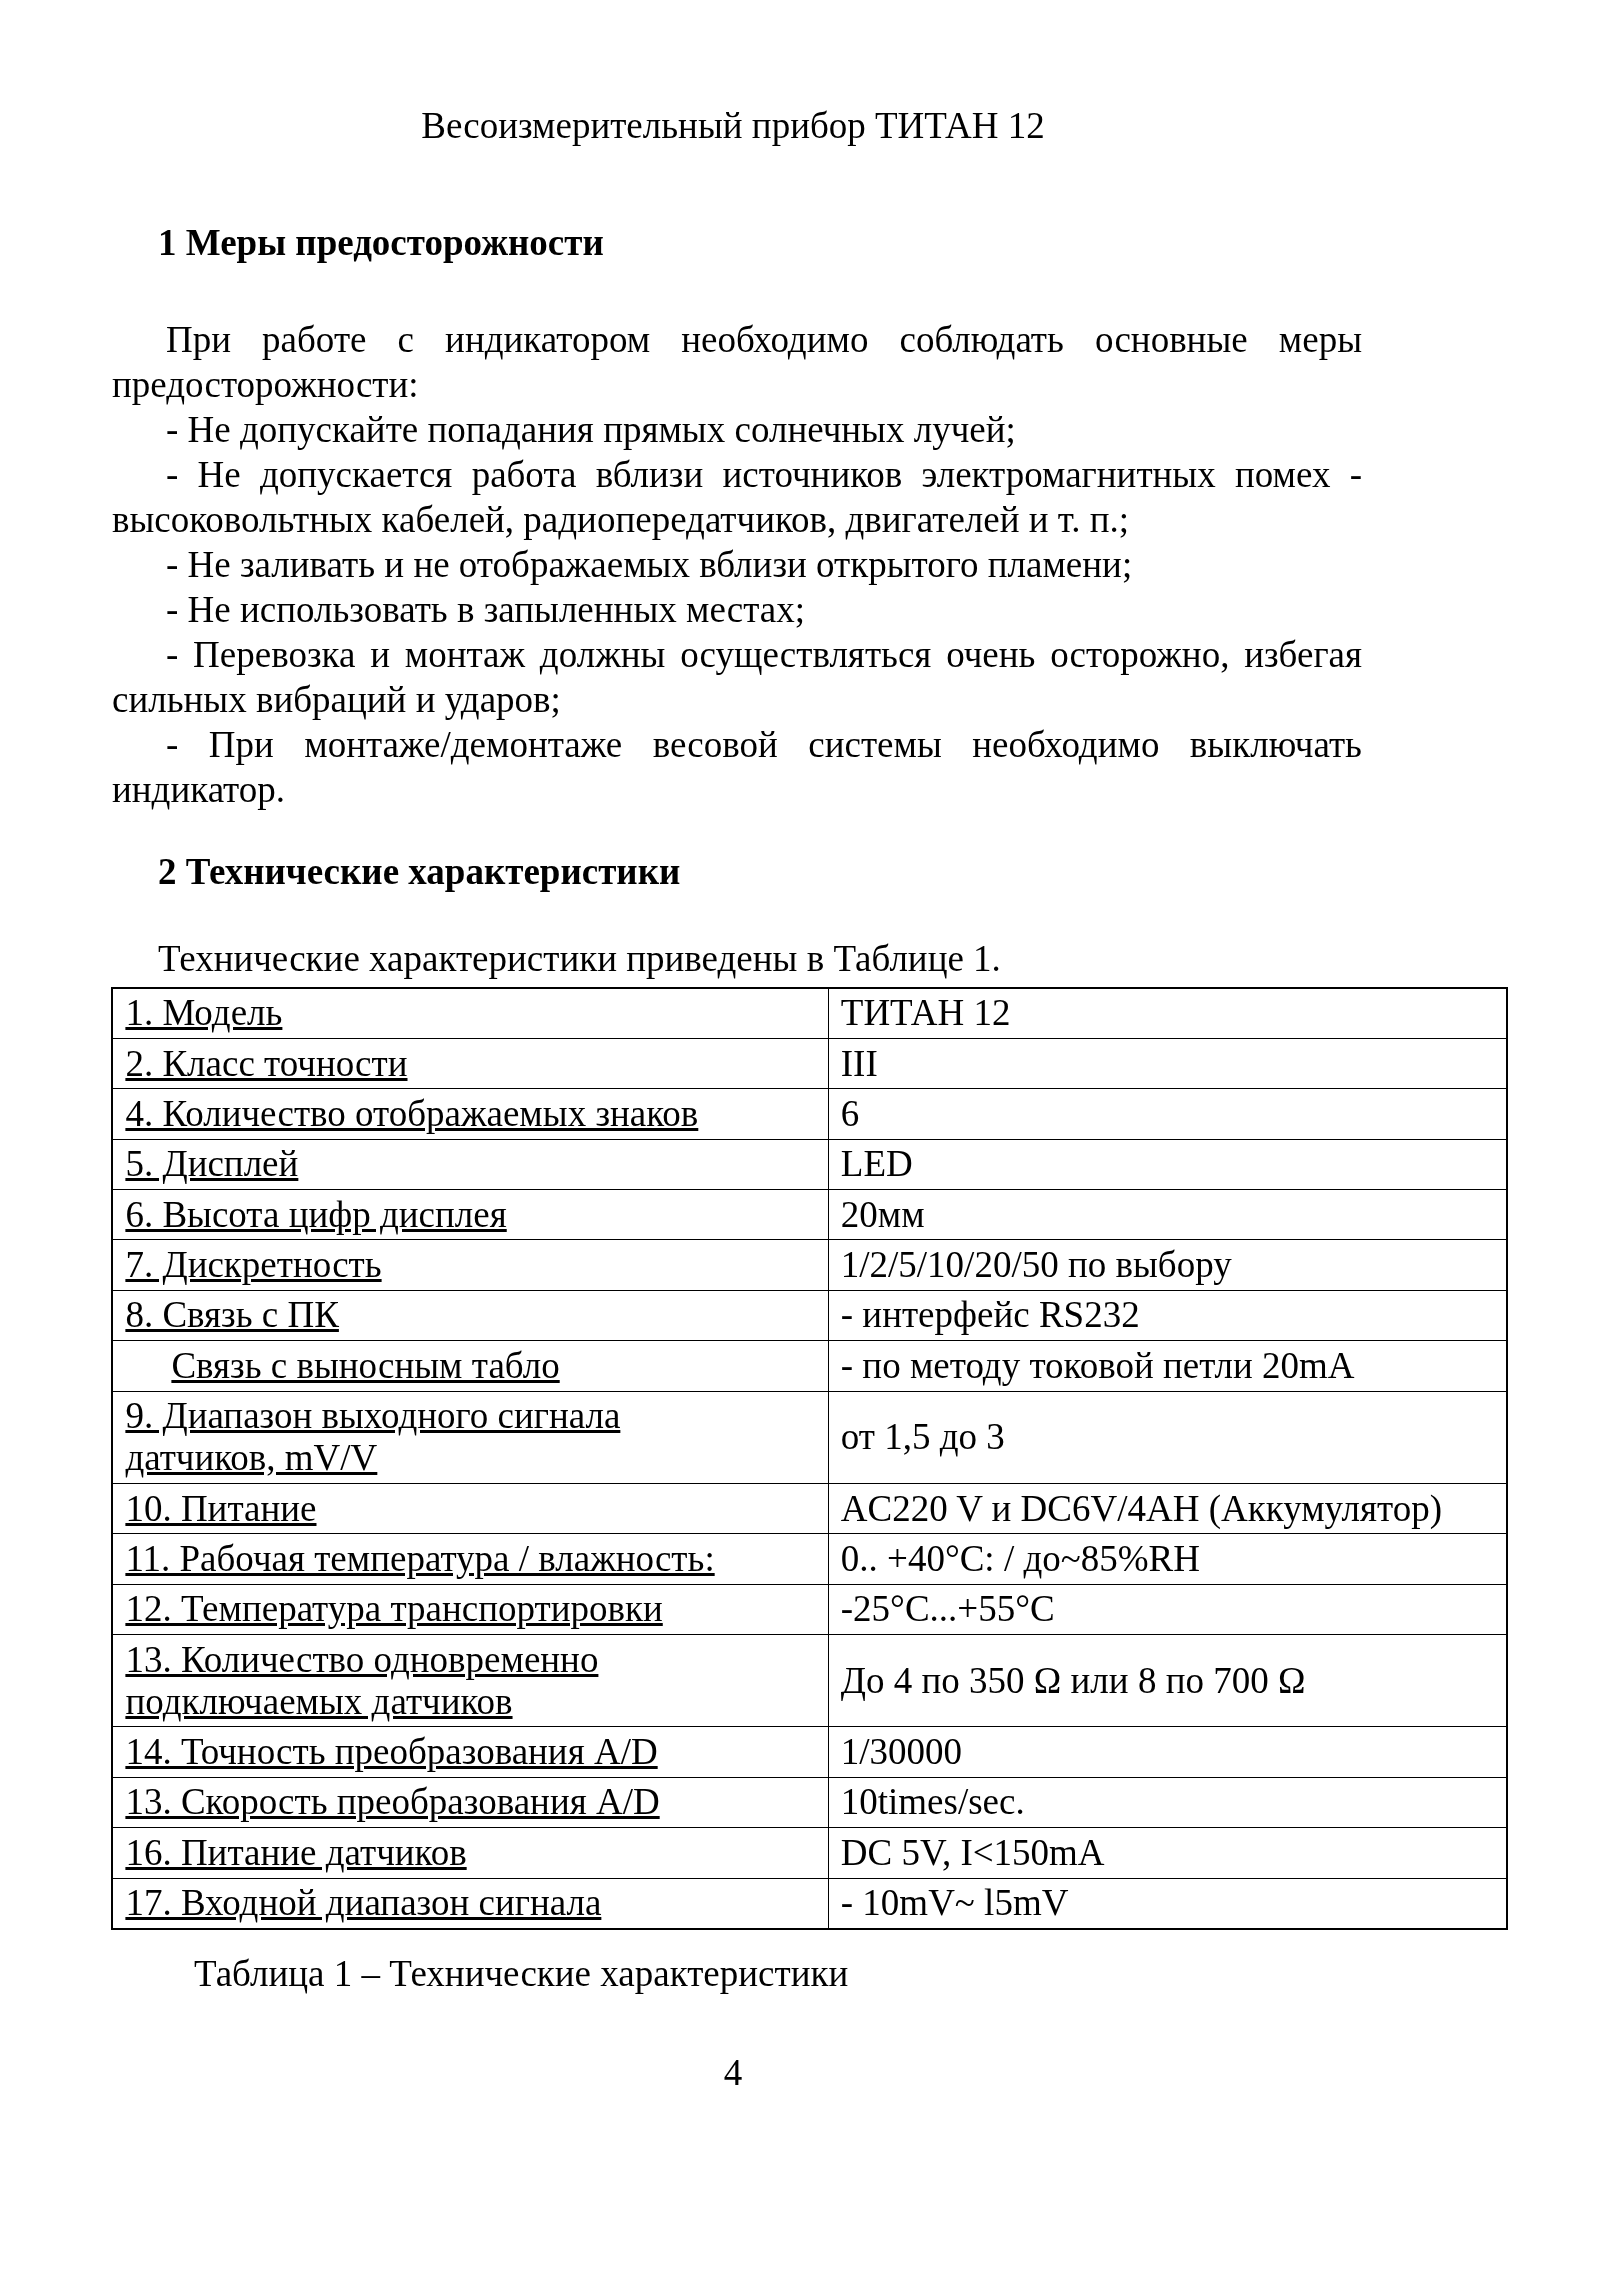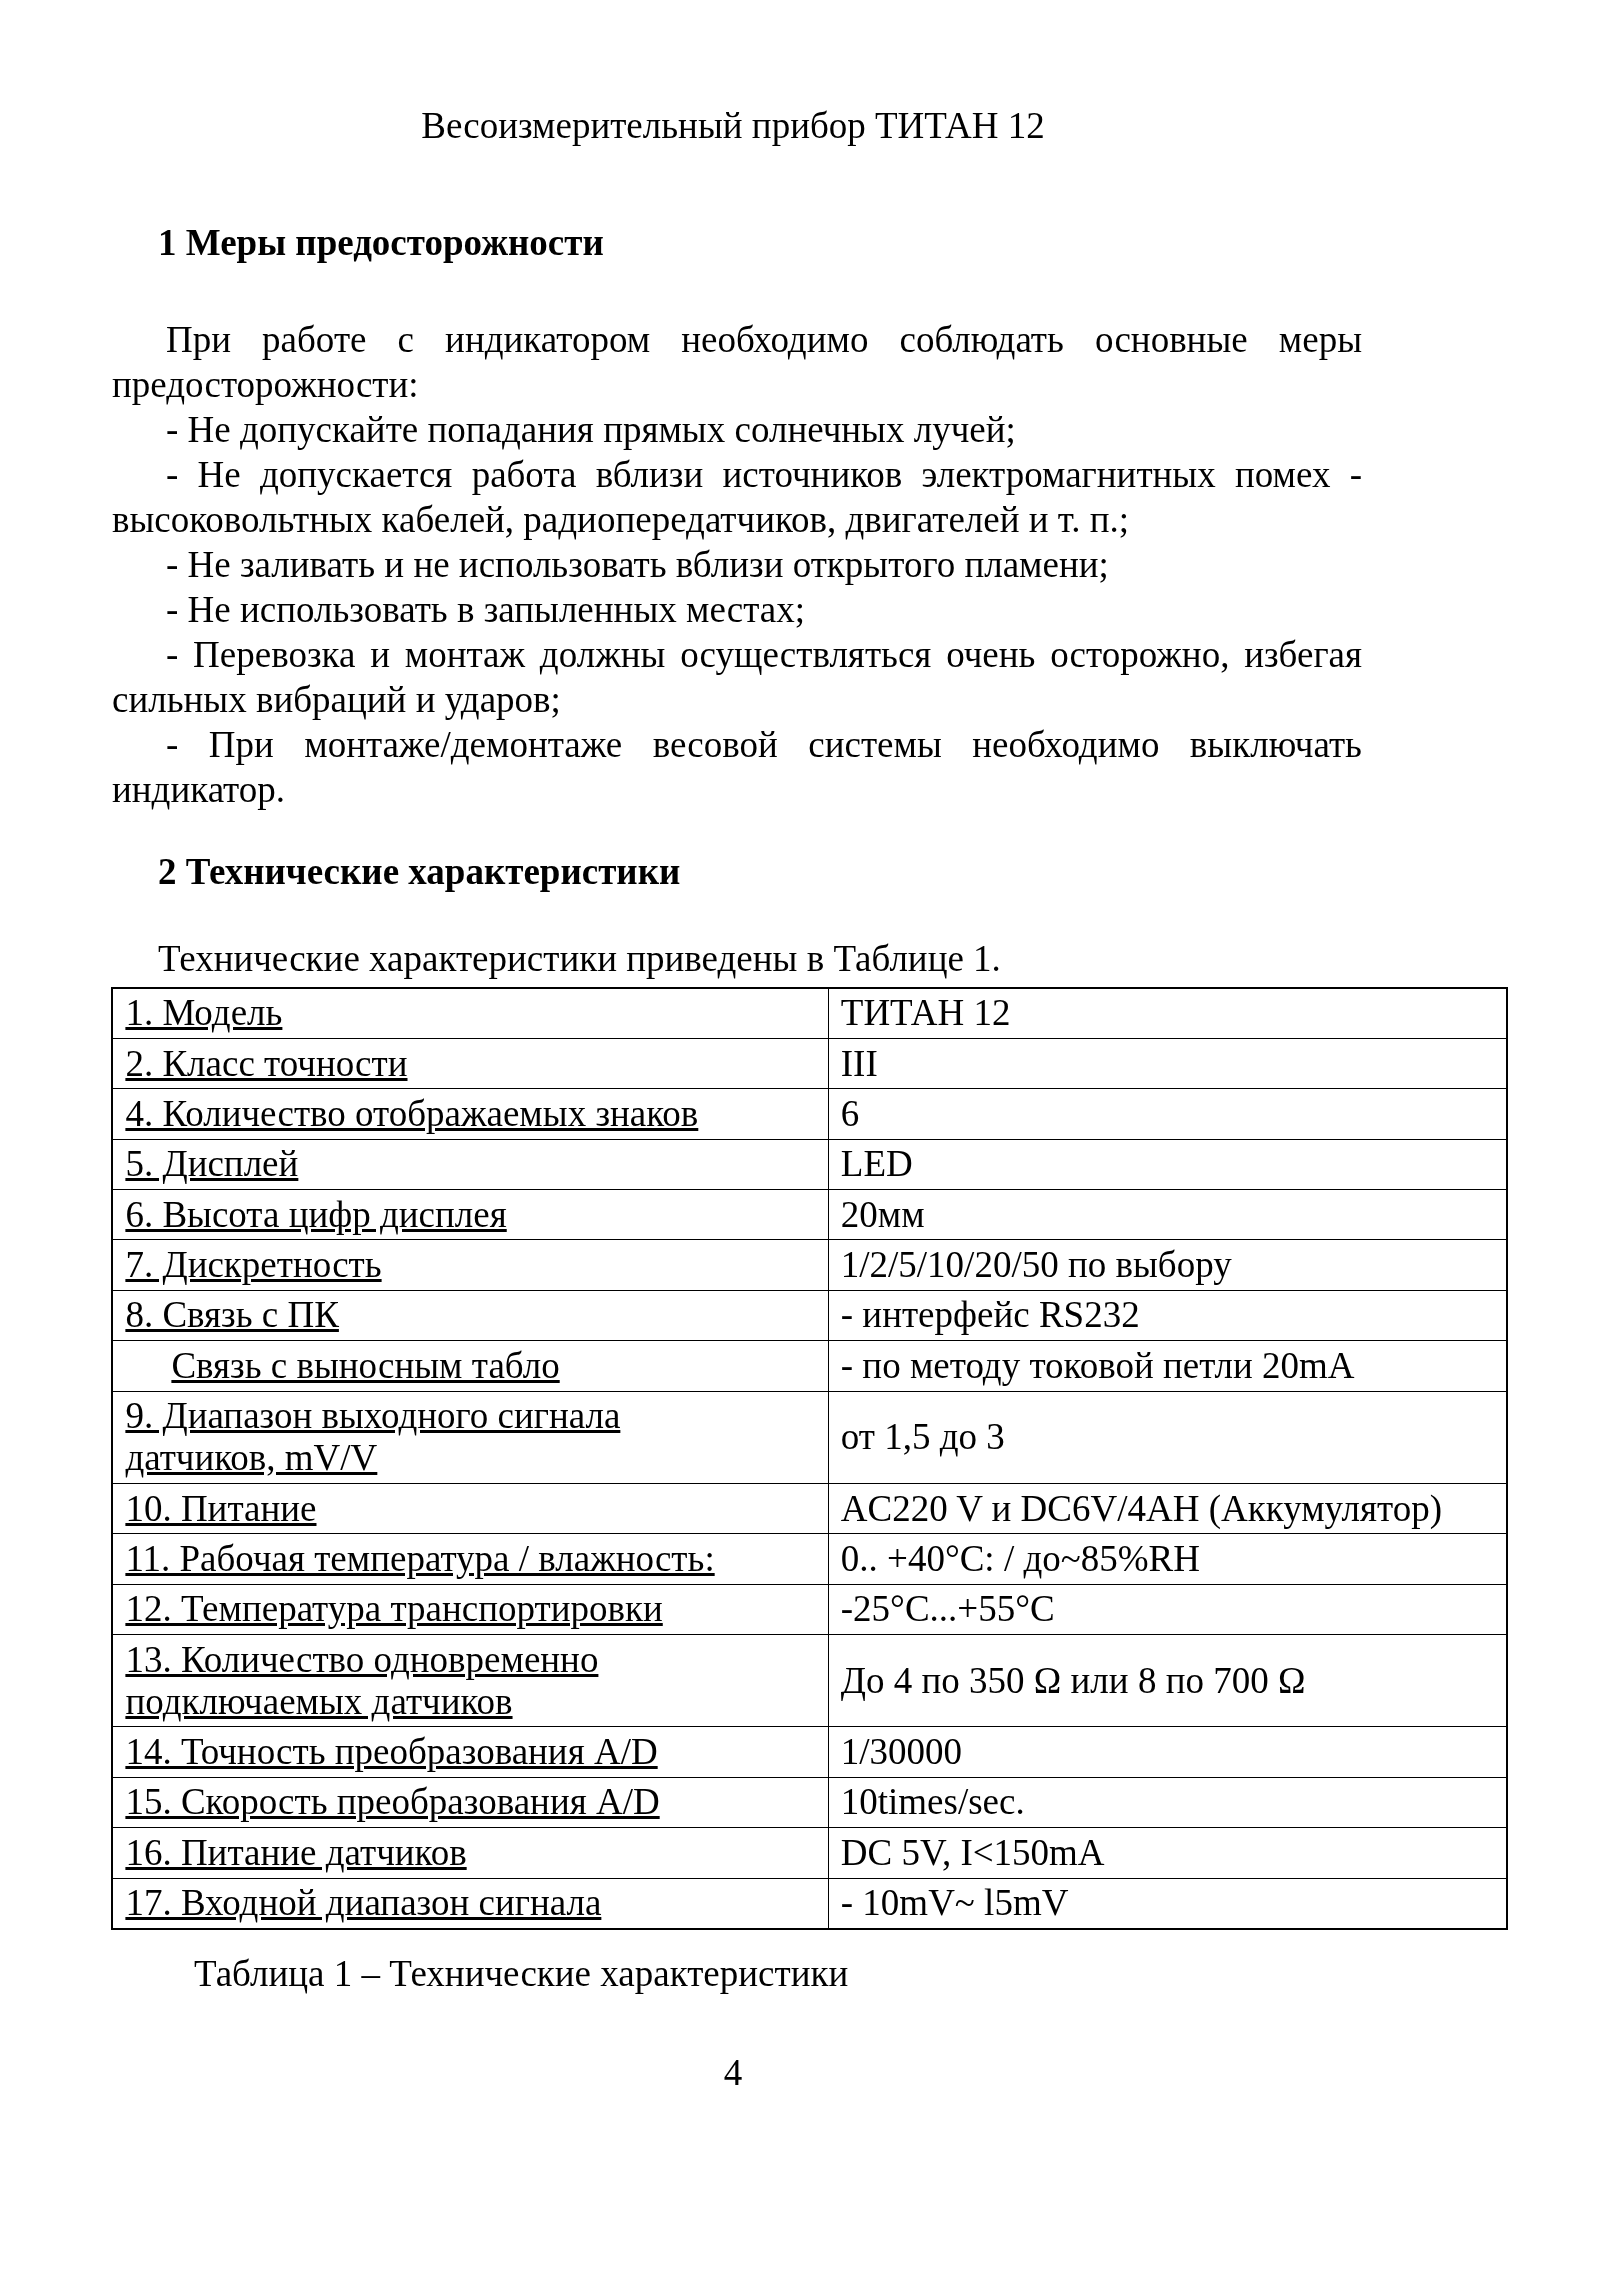--- a/index.html
+++ b/index.html
@@ -61,21 +61,21 @@
         <div class="pline">предосторожности:</div>
       </div>
       <div class="para">
         <div class="pline first">- Не допускайте попадания прямых солнечных лучей;</div>
       </div>
       <div class="para">
         <div class="pline first just">- Не допускается работа вблизи источников электромагнитных помех -</div>
         <div class="pline">высоковольтных кабелей, радиопередатчиков, двигателей и т. п.;</div>
       </div>
       <div class="para">
-        <div class="pline first">- Не заливать и не использовать вблизи открытого пламени;</div>
+        <div class="pline first">- Не заливать и не отображаемых вблизи открытого пламени;</div>
       </div>
       <div class="para">
         <div class="pline first">- Не использовать в запыленных местах;</div>
       </div>
       <div class="para">
         <div class="pline first just">- Перевозка и монтаж должны осуществляться очень осторожно, избегая</div>
         <div class="pline">сильных вибраций и ударов;</div>
       </div>
       <div class="para">
         <div class="pline first just">- При монтаже/демонтаже весовой системы необходимо выключать</div>
@@ -141,21 +141,21 @@
         <tr>
           <td class="c-label">13. Количество одновременно
 подключаемых датчиков</td>
           <td class="c-value">До 4 по 350 Ω или 8 по 700 Ω</td>
         </tr>
         <tr>
           <td class="c-label">14. Точность преобразования A/D</td>
           <td class="c-value">1/30000</td>
         </tr>
         <tr>
-          <td class="c-label">15. Скорость преобразования A/D</td>
+          <td class="c-label">13. Скорость преобразования A/D</td>
           <td class="c-value">10times/sec.</td>
         </tr>
         <tr>
           <td class="c-label">16. Питание датчиков</td>
           <td class="c-value">DC 5V, I&lt;150mA</td>
         </tr>
         <tr>
           <td class="c-label">17. Входной диапазон сигнала</td>
           <td class="c-value">- 10mV~ l5mV</td>
         </tr>

